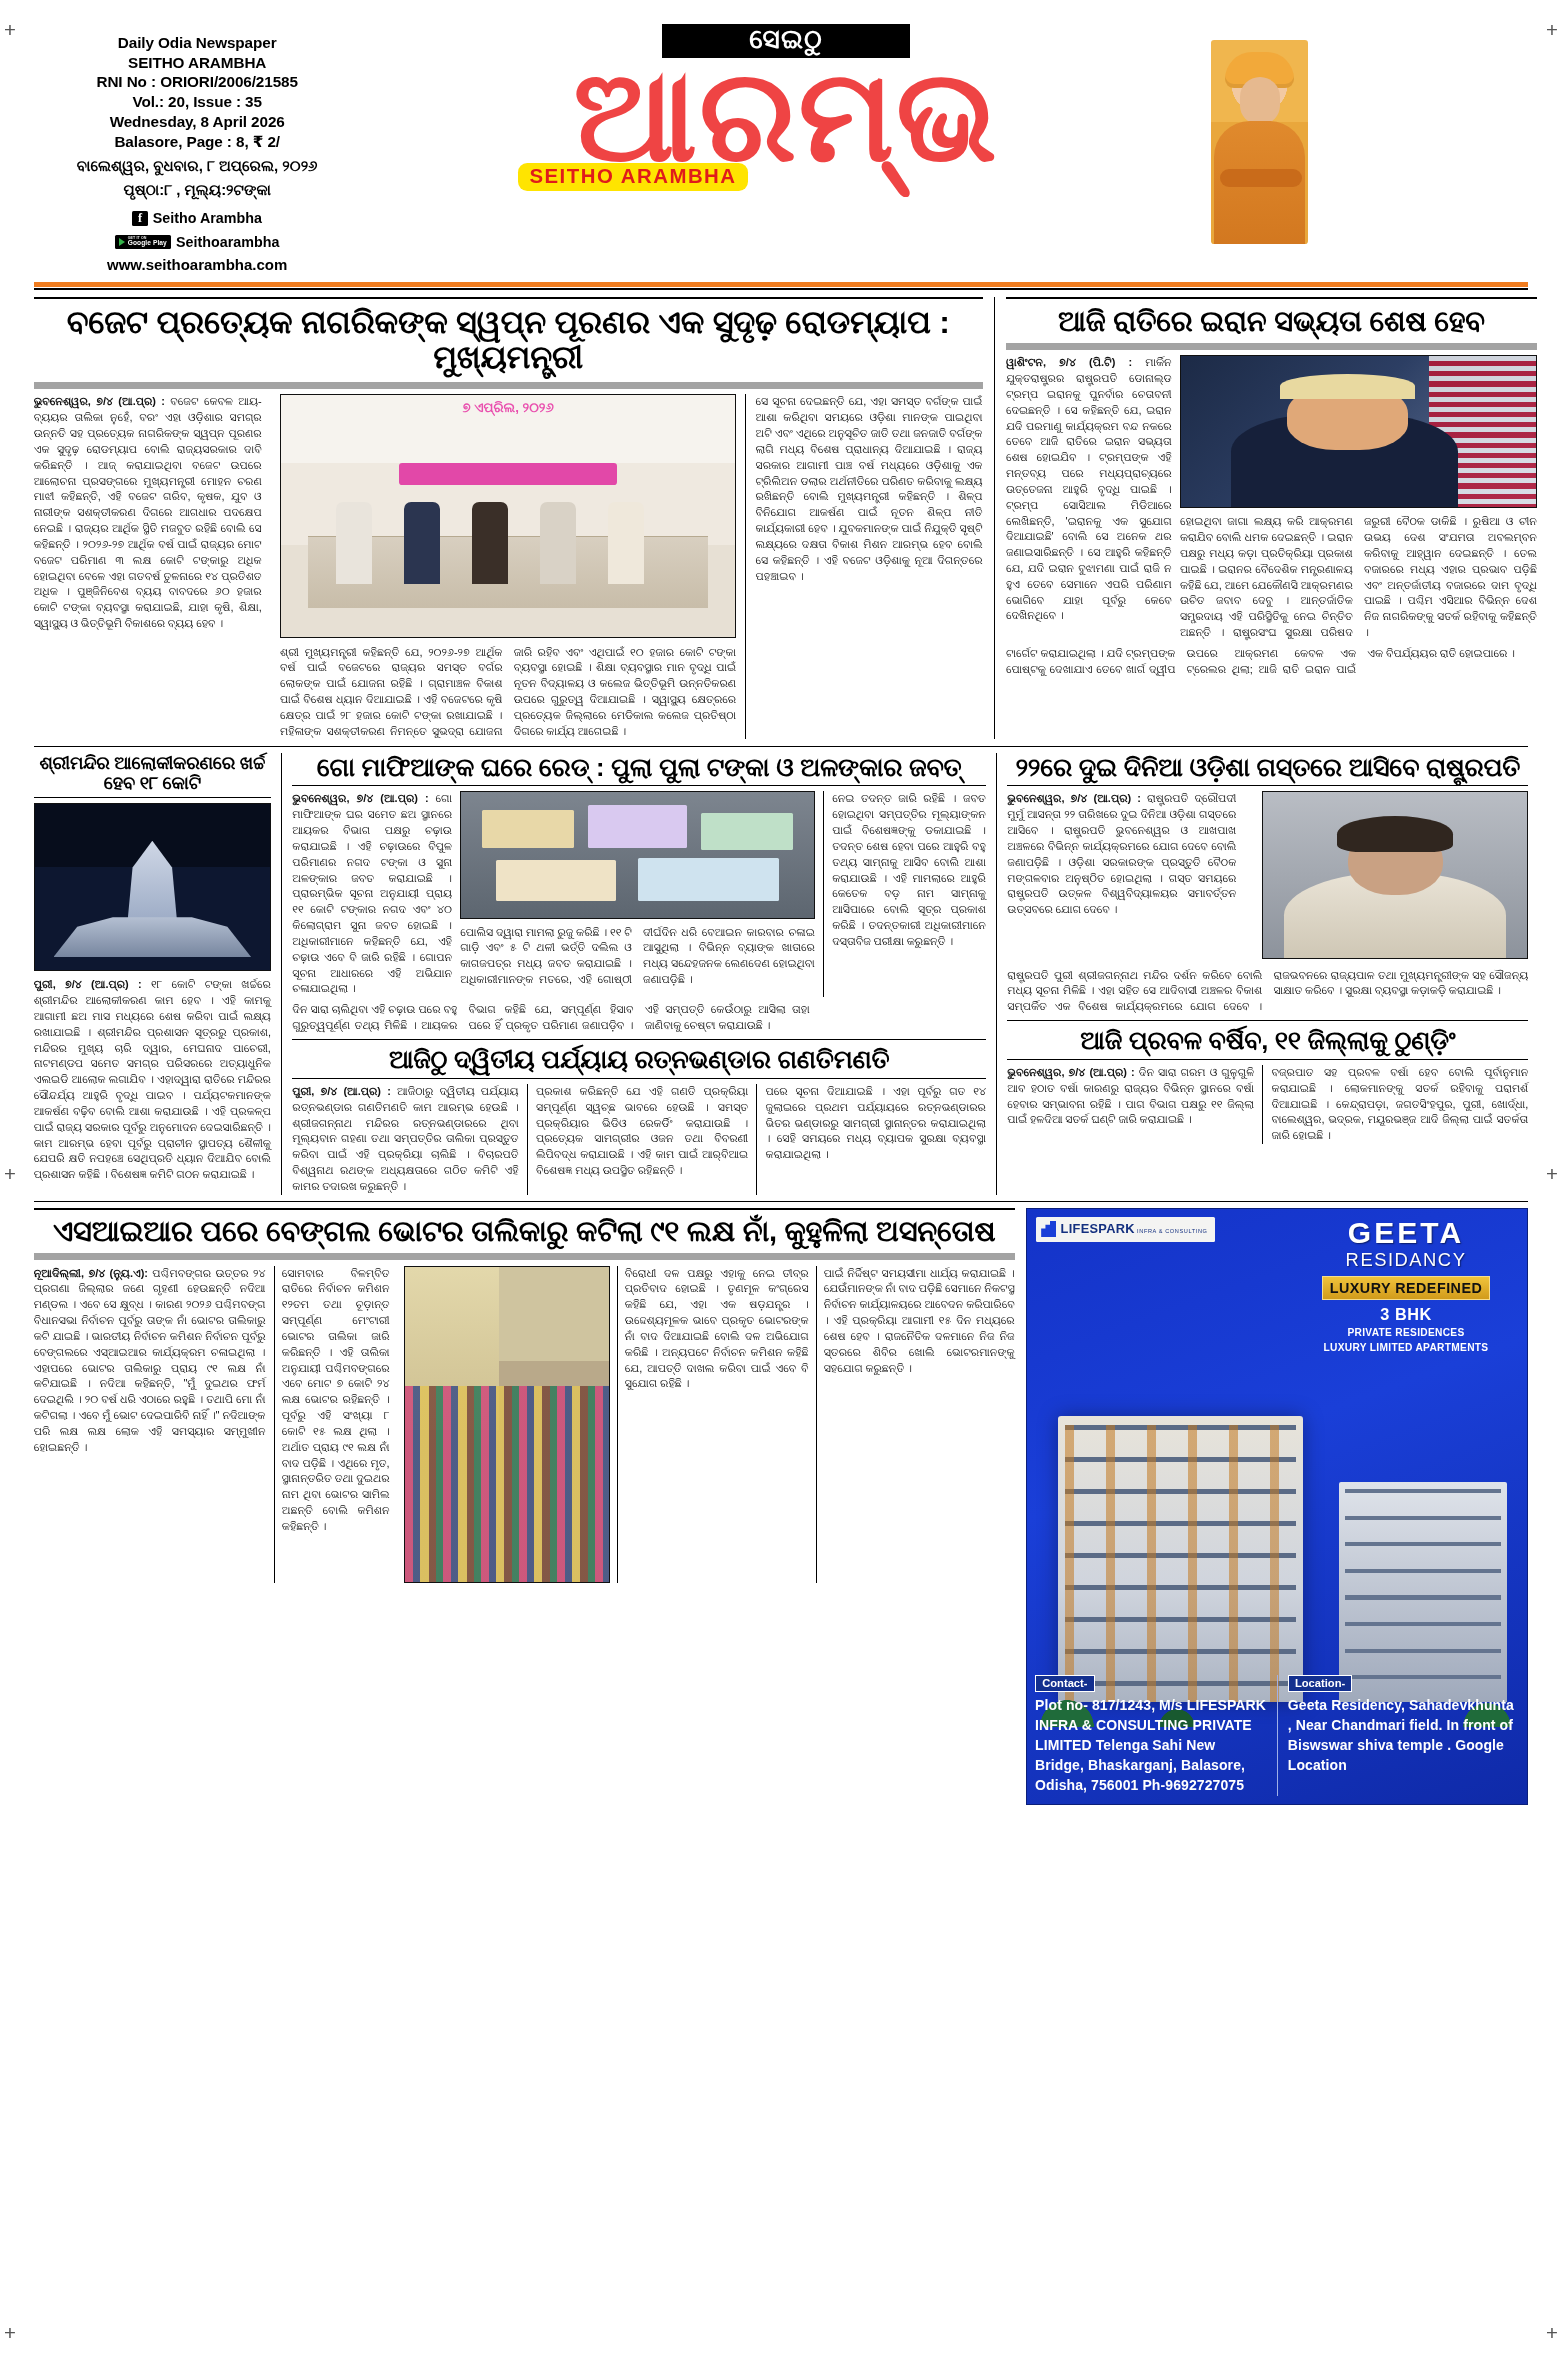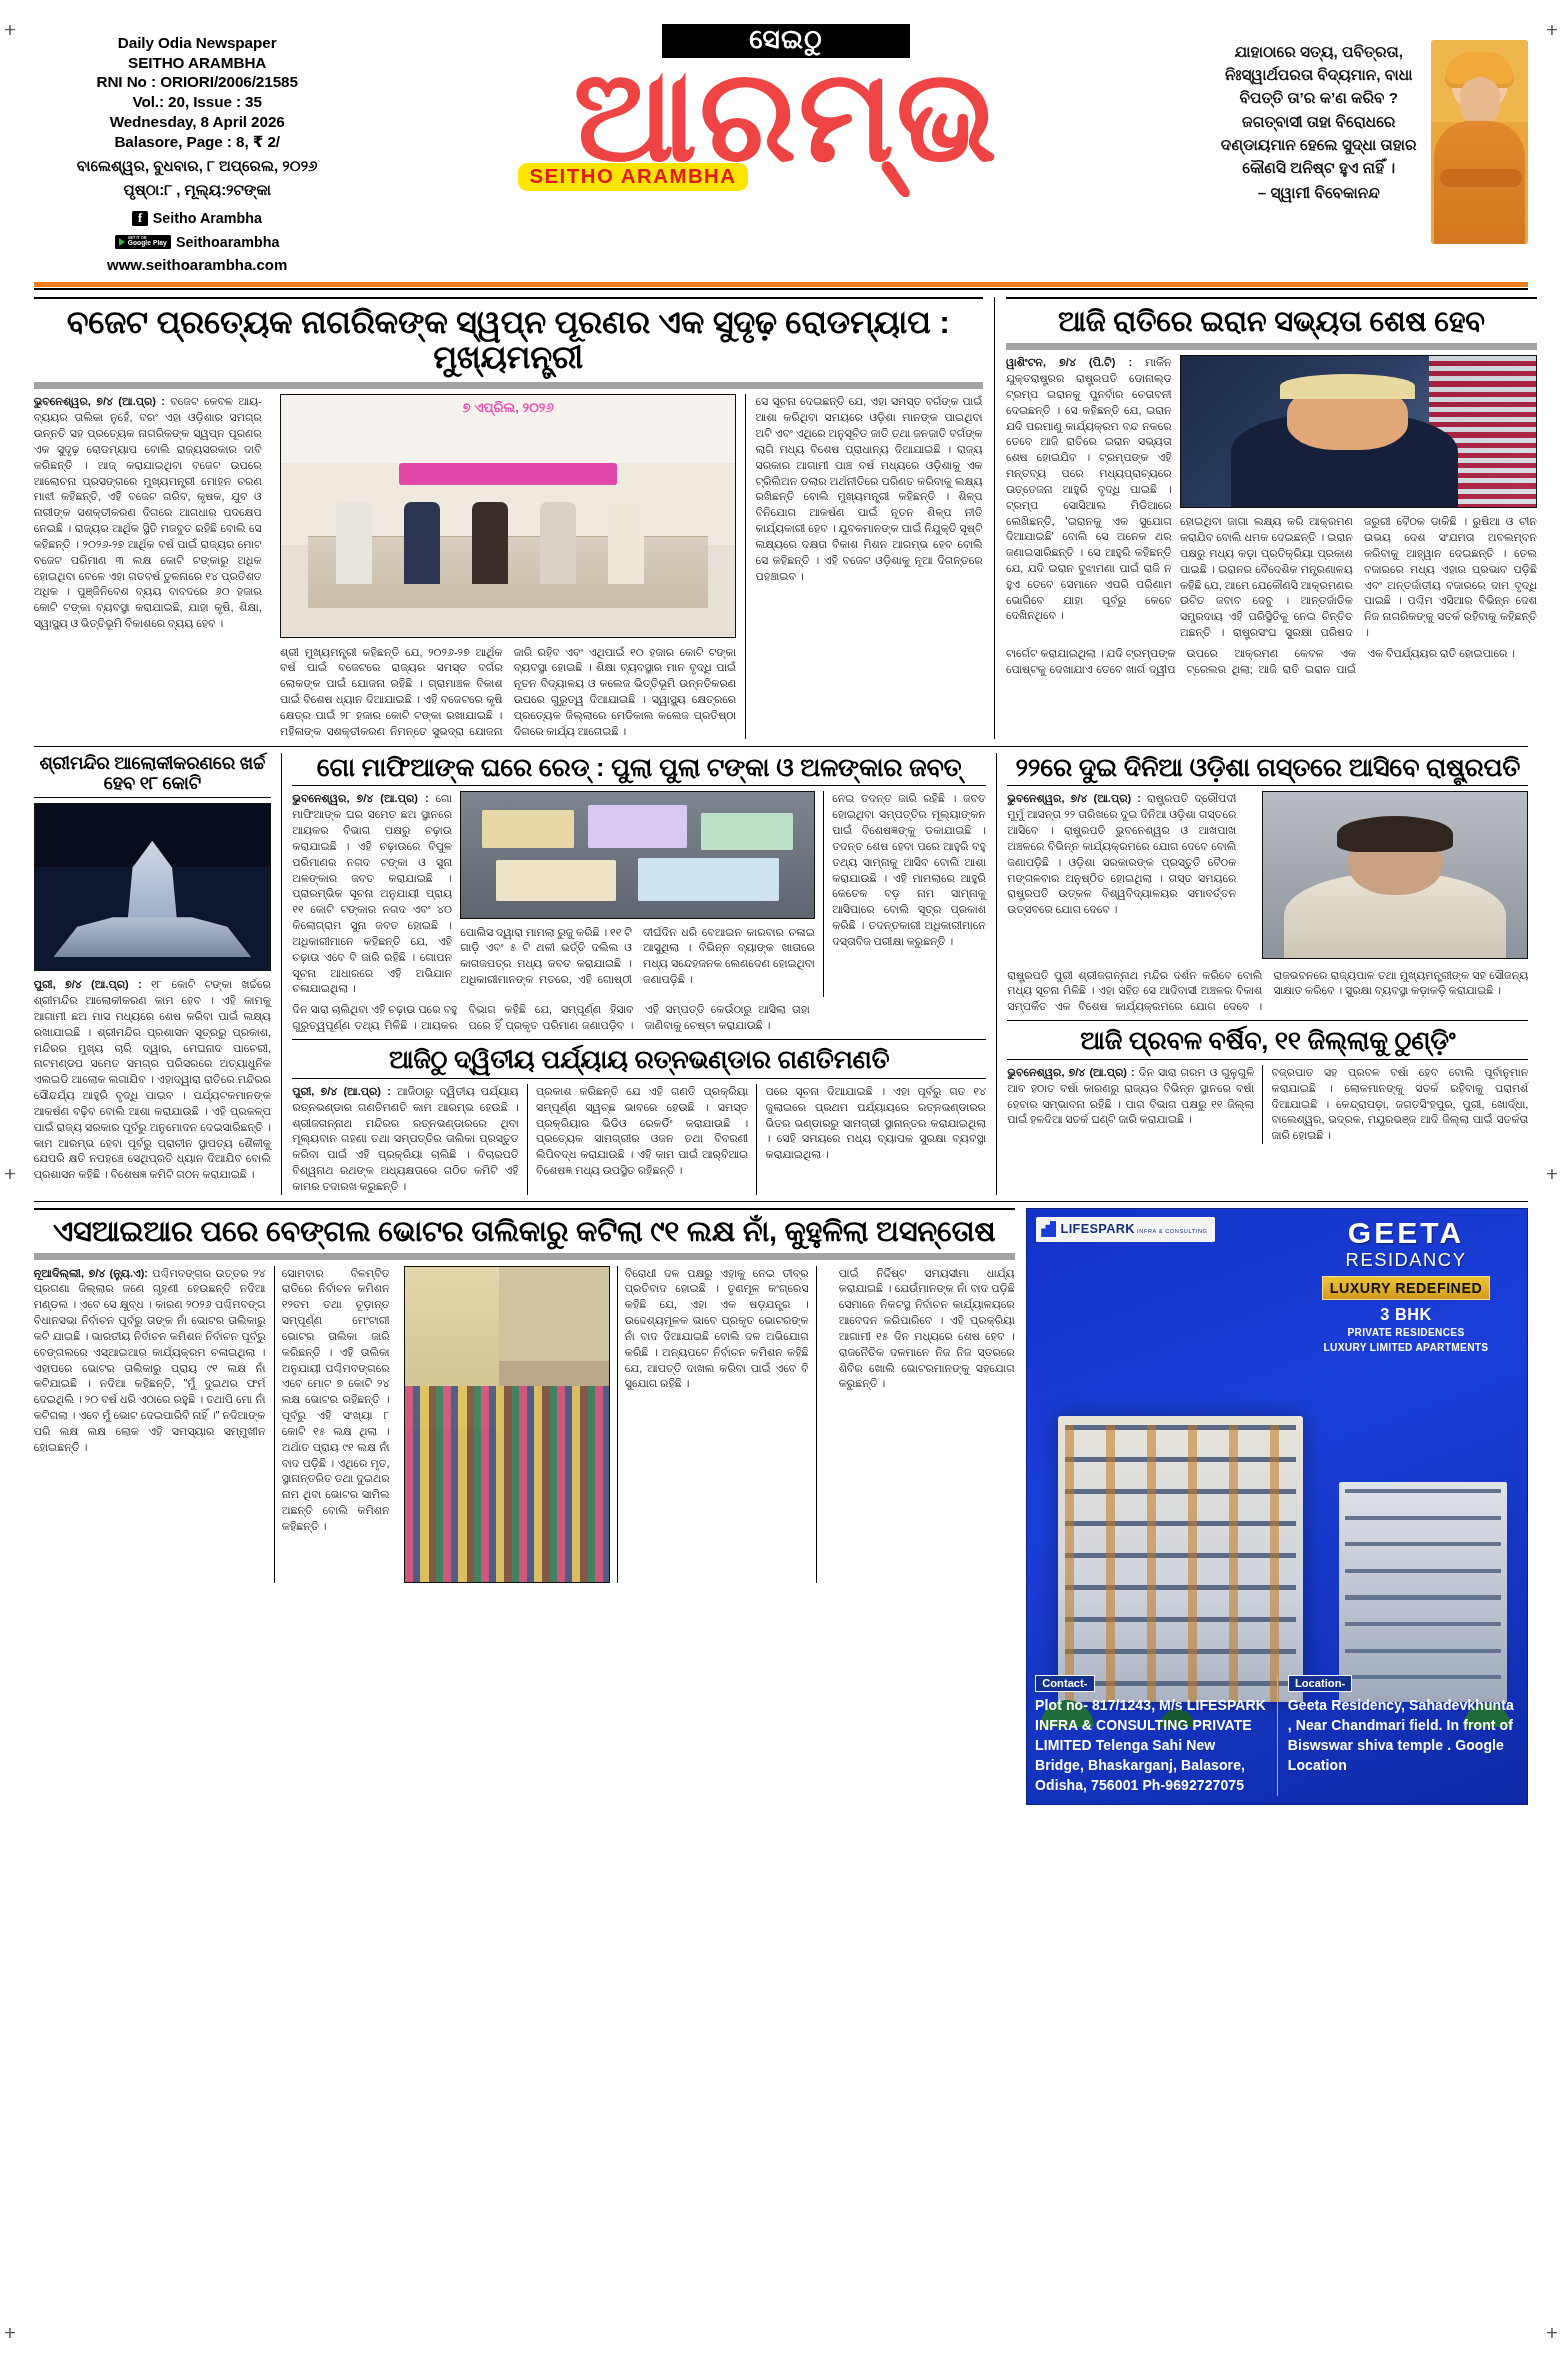--- a/index.html
+++ b/index.html
@@ -458,24 +458,20 @@
       </div>
     </div>
 
     <div class="mh-center">
       <div class="mh-kicker">ସେଇଠୁ</div>
       <div class="mh-logo">ଆରମ୍ଭ</div>
       <div class="mh-sub">SEITHO ARAMBHA</div>
     </div>
 
     <div class="mh-right">
-      <div class="mh-quote">
-        <span>ଯାହାଠାରେ ସତ୍ୟ, ପବିତ୍ରତା, ନିଃସ୍ୱାର୍ଥପରତା ବିଦ୍ୟମାନ, ବାଧା ବିପତ୍ତି ତା’ର କ’ଣ କରିବ ? ଜଗତ୍‌ବାସୀ ତାହା ବିରୋଧରେ ଦଣ୍ଡାୟମାନ ହେଲେ ସୁଦ୍ଧା ତାହାର କୌଣସି ଅନିଷ୍ଟ ହୁଏ ନାହିଁ ।</span>
-        <span class="attrib">– ସ୍ୱାମୀ ବିବେକାନନ୍ଦ</span>
-      </div>
       <div class="vivek">
         <div class="turban"></div>
         <div class="face"></div>
         <div class="robe"></div>
         <div class="arms"></div>
       </div>
     </div>
   </div>
 
   <div class="rule-orange"></div>
@@ -630,21 +626,21 @@
           </div>
           <div style="width:220px; padding:0 7.1px;">
             <div class="photo ph-queue" style="height:317px;">
               <div class="bldg"></div>
               <div class="crowd"></div>
             </div>
           </div>
           <div style="width:199px; padding:0 7.1px;" class="vsep">
             <p class="body-txt">ବିରୋଧୀ ଦଳ ପକ୍ଷରୁ ଏହାକୁ ନେଇ ତୀବ୍ର ପ୍ରତିବାଦ ହୋଇଛି । ତୃଣମୂଳ କଂଗ୍ରେସ କହିଛି ଯେ, ଏହା ଏକ ଷଡ଼ଯନ୍ତ୍ର । ଉଦ୍ଦେଶ୍ୟମୂଳକ ଭାବେ ପ୍ରକୃତ ଭୋଟରଙ୍କ ନାଁ ବାଦ ଦିଆଯାଇଛି ବୋଲି ଦଳ ଅଭିଯୋଗ କରିଛି । ଅନ୍ୟପଟେ ନିର୍ବାଚନ କମିଶନ କହିଛି ଯେ, ଆପତ୍ତି ଦାଖଲ କରିବା ପାଇଁ ଏବେ ବି ସୁଯୋଗ ରହିଛି ।</p>
           </div>
-          <div style="width:199px; padding-left:22px;" class="vsep">
+          <div style="width:199px; padding-left:7px;" class="vsep">
             <p class="body-txt">ପାଇଁ ନିର୍ଦ୍ଦିଷ୍ଟ ସମୟସୀମା ଧାର୍ଯ୍ୟ କରାଯାଇଛି । ଯେଉଁମାନଙ୍କ ନାଁ ବାଦ ପଡ଼ିଛି ସେମାନେ ନିକଟସ୍ଥ ନିର୍ବାଚନ କାର୍ଯ୍ୟାଳୟରେ ଆବେଦନ କରିପାରିବେ । ଏହି ପ୍ରକ୍ରିୟା ଆଗାମୀ ୧୫ ଦିନ ମଧ୍ୟରେ ଶେଷ ହେବ । ରାଜନୈତିକ ଦଳମାନେ ନିଜ ନିଜ ସ୍ତରରେ ଶିବିର ଖୋଲି ଭୋଟରମାନଙ୍କୁ ସହଯୋଗ କରୁଛନ୍ତି ।</p>
           </div>
         </div>
       </div>
 
       <div style="width:511px;">
         <div class="ad" style="height:597px;">
 
           <div class="ad-logo">
             <span class="mark"></span>

